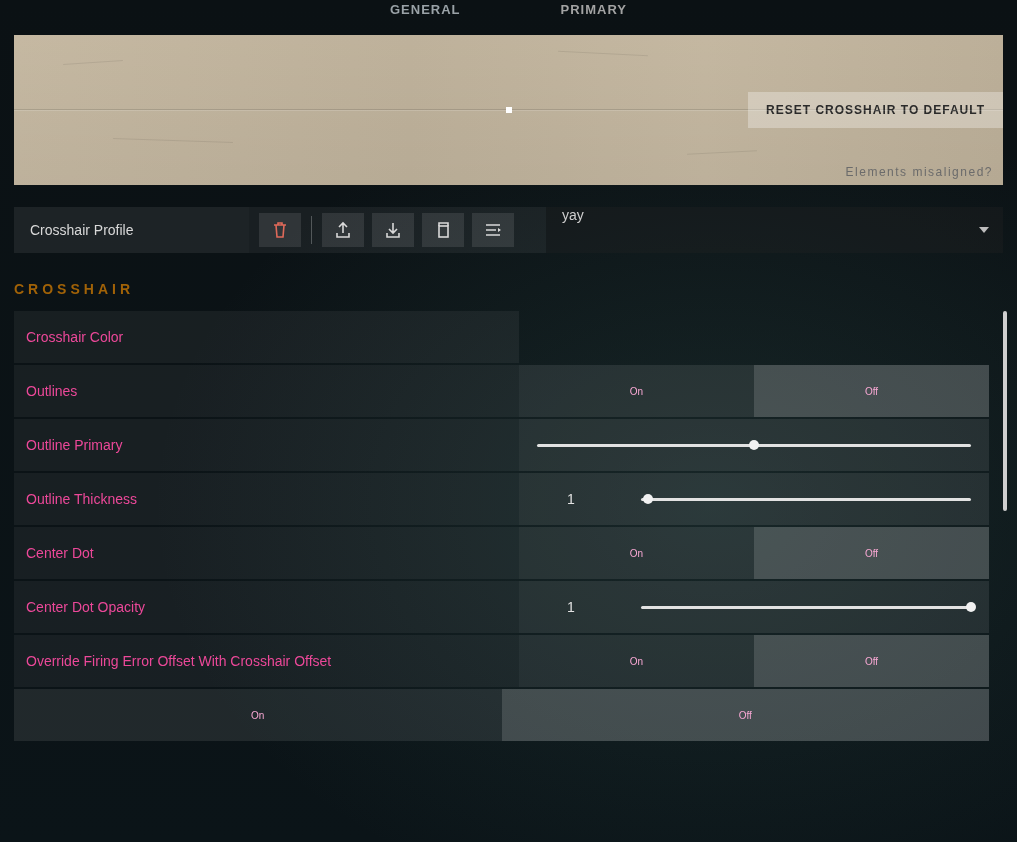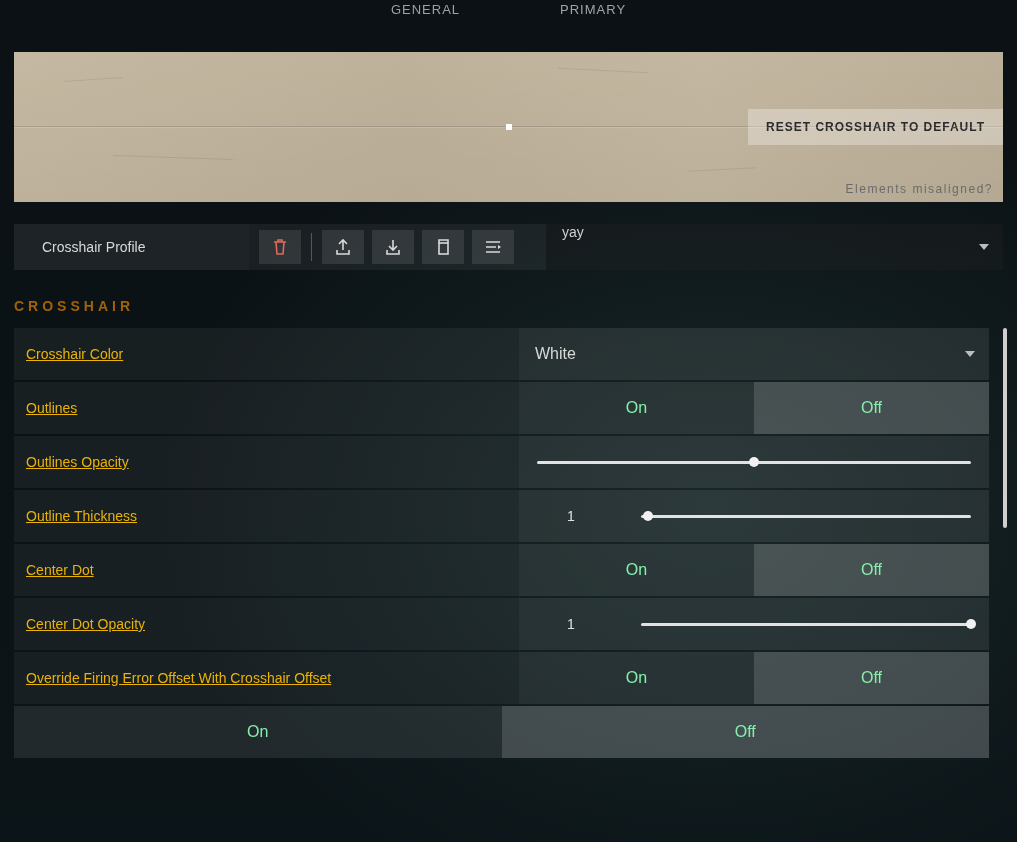--- a/index.html
+++ b/index.html
@@ -18,31 +18,31 @@
   
   .tabs {
     display: flex;
     justify-content: center;
     gap: 100px;
     padding-top: 2px;
     height: 26px;
   }
   .tab {
     font-size: 13px;
-    font-weight: 400;
+    font-weight: 700;
     letter-spacing: 1px;
     color: #9aa2a7;
     cursor: pointer;
   }
   .tab.active { color: #a3a3a3; text-align: center; }
 
   
   .preview {
     position: relative;
-    margin: 26px 14px 0 14px;
+    margin: 9px 14px 0 14px;
     height: 150px;
     background:
       linear-gradient(rgba(0,0,0,0.02), rgba(0,0,0,0.06)),
       linear-gradient(90deg, #c9bca5, #c2b59e 40%, #c8bba4 70%, #c0b39c);
     background-color: #c4b7a0;
     overflow: hidden;
   }
   .preview::before, .preview::after {
     content: "";
     position: absolute;
@@ -94,21 +94,21 @@
   .profile-row {
     margin: 22px 14px 0 14px;
     height: 46px;
     display:flex;
     align-items:stretch;
     background: rgba(255,255,255,0.06);
   }
   .profile-label {
     flex: 0 0 235px;
     display:flex; align-items:center;
-    padding-left:28px;
+    padding-left:16px;
     font-size:14px;
     color:#d9d9d9;
     background: rgba(255,255,255,0.02);
   }
   .icons {
     display:flex; align-items:center;
     padding: 0 6px;
     gap:0;
   }
   .icon-btn {
@@ -171,22 +171,21 @@
     height:52px;
     display:flex;
     margin-bottom:2px;
   }
   .row .label {
     flex:0 0 505px;
     display:flex; align-items:center;
     padding-left:12px;
     background: rgba(255,255,255,0.055);
     font-size:14px;
-    color:#eab308;
-    text-decoration:underline;
+    color:#ec4899;
   }
   .row .controls {
     flex:1;
     display:flex;
     background: rgba(255,255,255,0.09);
   }
 
   
   .ctrl-dropdown {
     flex:1;
@@ -194,22 +193,22 @@
     padding:0 16px;
     position:relative;
     cursor:pointer;
     color:#d9d9d9;
   }
 
   
   .toggle-half {
     flex:1;
     display:flex;align-items:center;justify-content:center;
-    font-size:16px;
-    color:#86efac;
+    font-size:10px;
+    color:#f9a8d4;
     cursor:pointer;
   }
   .toggle-half.selected {
     background: rgba(255,255,255,0.14);
   }
 
   
   .ctrl-value {
     flex:0 0 104px;
     display:flex;align-items:center;justify-content:center;
@@ -294,38 +293,32 @@
     <span class="dd-caret"></span>
   </div>
 </div>
 
 <div class="section-title">CROSSHAIR</div>
 
 <div class="settings-wrap">
 
   <div class="row">
     <div class="label">Crosshair Color</div>
-    <div class="controls">
-      <div class="ctrl-dropdown">
-        <span>White</span>
-        <span class="dd-caret"></span>
-      </div>
-    </div>
   </div>
 
   <div class="row">
     <div class="label">Outlines</div>
     <div class="controls">
       <div class="toggle-half">On</div>
       <div class="toggle-half selected">Off</div>
     </div>
   </div>
 
   <div class="row">
-    <div class="label">Outlines Opacity</div>
+    <div class="label">Outline Primary</div>
     <div class="controls">
       <div class="ctrl-slider">
         <div class="slider-track">
             <div class="slider-knob" style="left:50%"></div>
           </div>
       </div>
     </div>
   </div>
 
   <div class="row">

